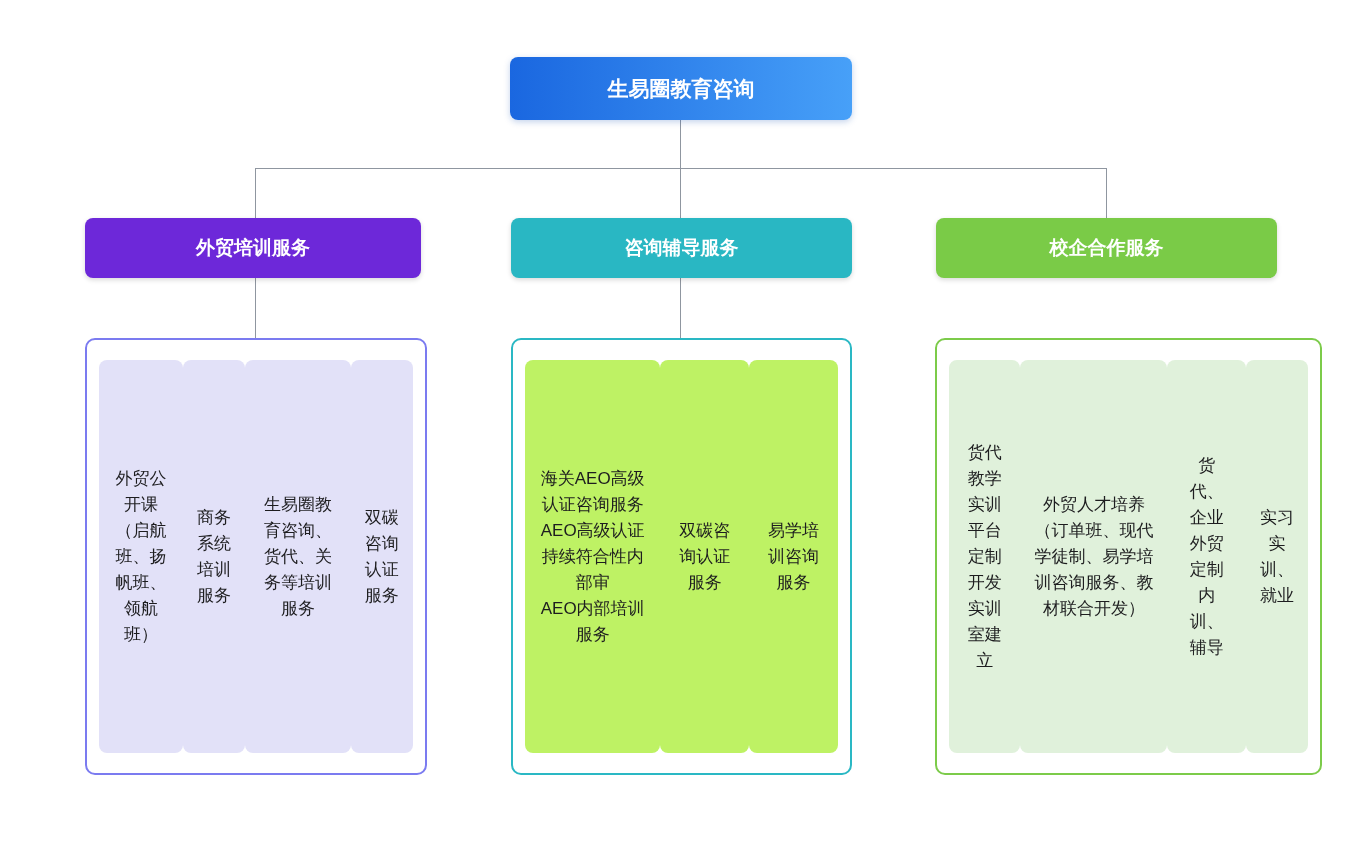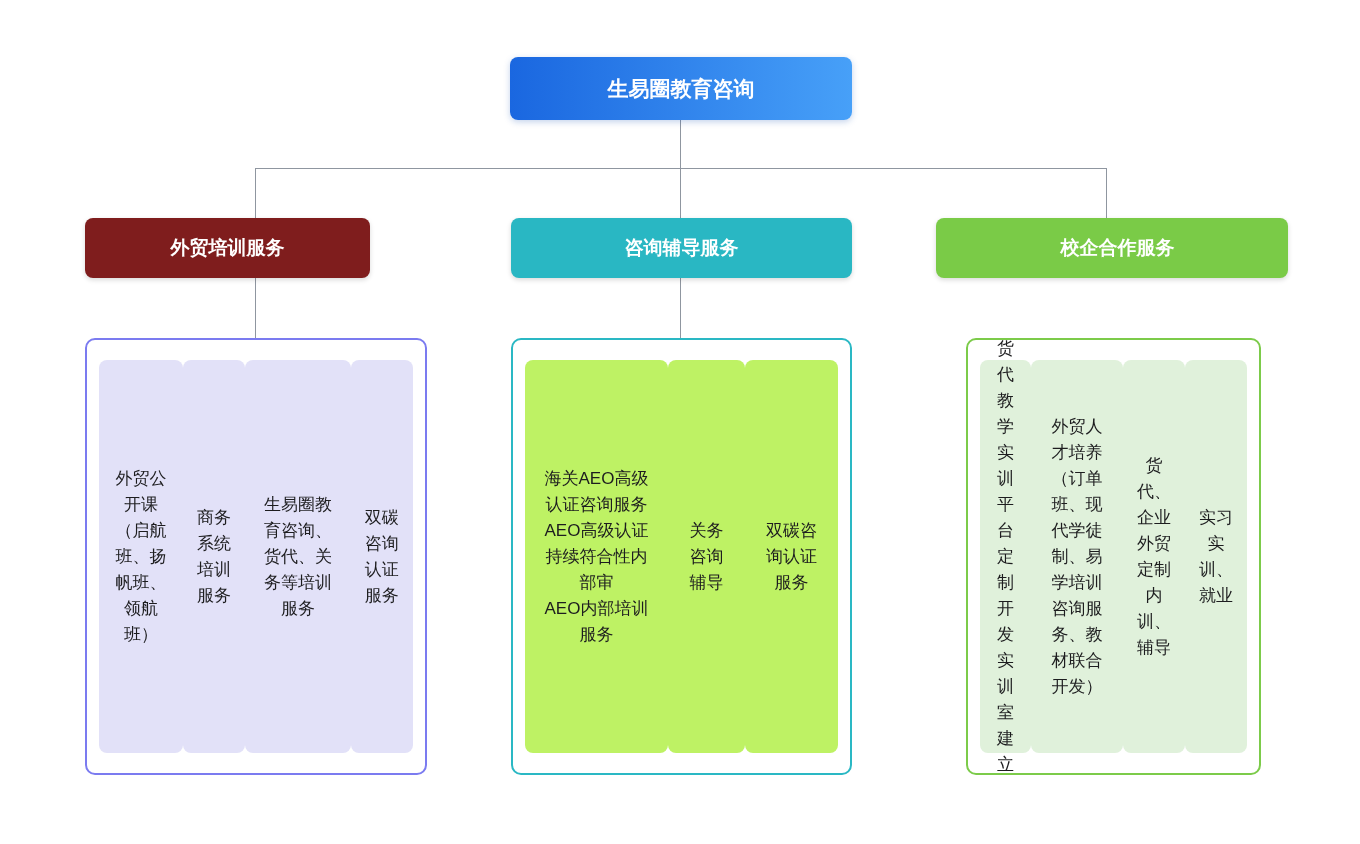--- a/index.html
+++ b/index.html
@@ -20,32 +20,32 @@
     color:#ffffff;font-size:21px;font-weight:bold;
     box-shadow:0 2px 6px rgba(20,80,180,0.25);
   }
   
   .branch-header{
     top:218px;height:60px;border-radius:8px;
     display:flex;align-items:center;justify-content:center;
     color:#ffffff;font-size:19px;font-weight:bold;
     box-shadow:0 2px 5px rgba(0,0,0,0.15);
   }
-  .hdr-0{left:85px;width:285px;background:#7f1d1d;}
+  .hdr-0{left:85px;width:336px;background:#6d28d9;}
   .hdr-1{left:511px;width:341px;background:#29b7c3;}
-  .hdr-2{left:936px;width:341px;background:#7acb47;padding-left:11px;}
+  .hdr-2{left:936px;width:341px;background:#7acb47;}
   
   .branch-container{
     top:338px;height:437px;background:#ffffff;border-radius:10px;
     box-sizing:border-box;padding:20px 12px;
     display:flex;justify-content:space-between;
   }
   .cont-0{left:85px;width:342px;border:2px solid #7b7bf0;}
   .cont-1{left:511px;width:341px;border:2px solid #2ab8c4;}
-  .cont-2{left:966px;width:295px;border:2px solid #7ccb4a;}
+  .cont-2{left:935px;width:387px;border:2px solid #7ccb4a;}
   
   .child-item{
     border-radius:8px;min-height:76px;box-sizing:border-box;
     display:flex;align-items:center;justify-content:center;
     text-align:center;padding:10px 14px;
     font-size:17px;line-height:26px;color:#1d1d1f;
     white-space:pre-line;
   }
   .fill-0{background:#e2e1f8;}
   .fill-1{background:#bef264;}
@@ -81,22 +81,22 @@
 （启航班、扬帆班、领航班）</div>
   <div class="child-item fill-0">商务系统培训服务</div>
   <div class="child-item fill-0">生易圈教育咨询、货代、关务等培训服务</div>
   <div class="child-item fill-0">双碳咨询认证服务</div>
 </div>
 
 <div class="abs branch-container cont-1">
   <div class="child-item fill-1">海关AEO高级认证咨询服务
 AEO高级认证持续符合性内部审
 AEO内部培训服务</div>
-  <div class="child-item fill-1">关务咨询辅导</div>
   <div class="child-item fill-1">双碳咨询认证服务</div>
+  <div class="child-item fill-1">易学培训咨询服务</div>
 </div>
 
 <div class="abs branch-container cont-2">
   <div class="child-item fill-2">货代教学实训平台定制开发
 实训室建立</div>
   <div class="child-item fill-2">外贸人才培养（订单班、现代学徒制、易学培训咨询服务、教材联合开发）</div>
   <div class="child-item fill-2">货代、企业外贸定制内训、辅导</div>
   <div class="child-item fill-2">实习实训、就业</div>
 </div>
 

